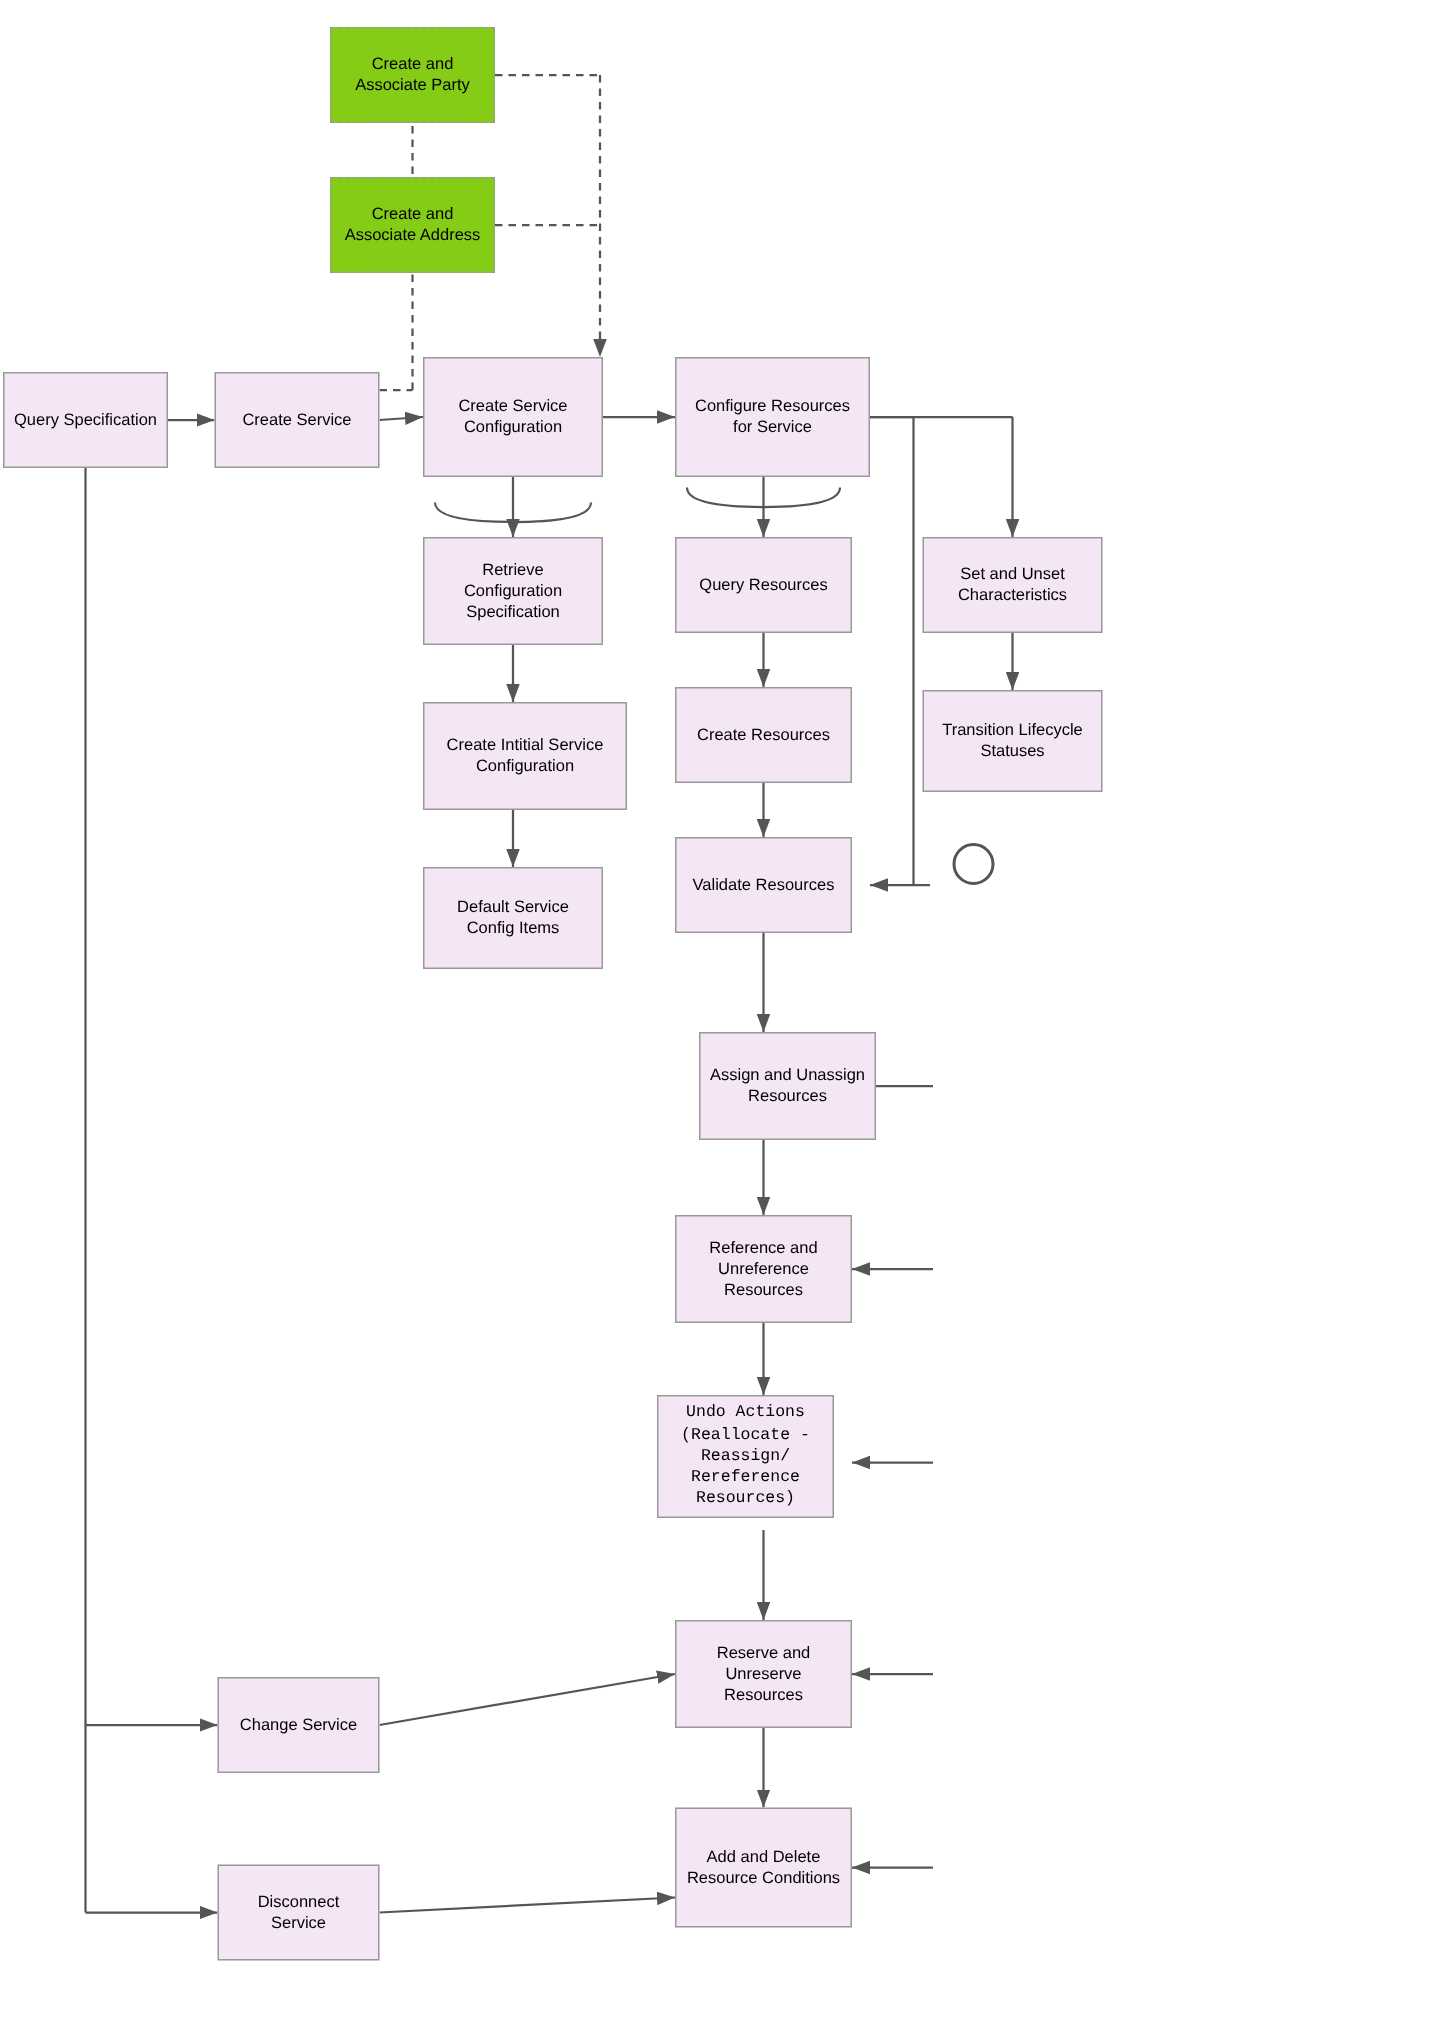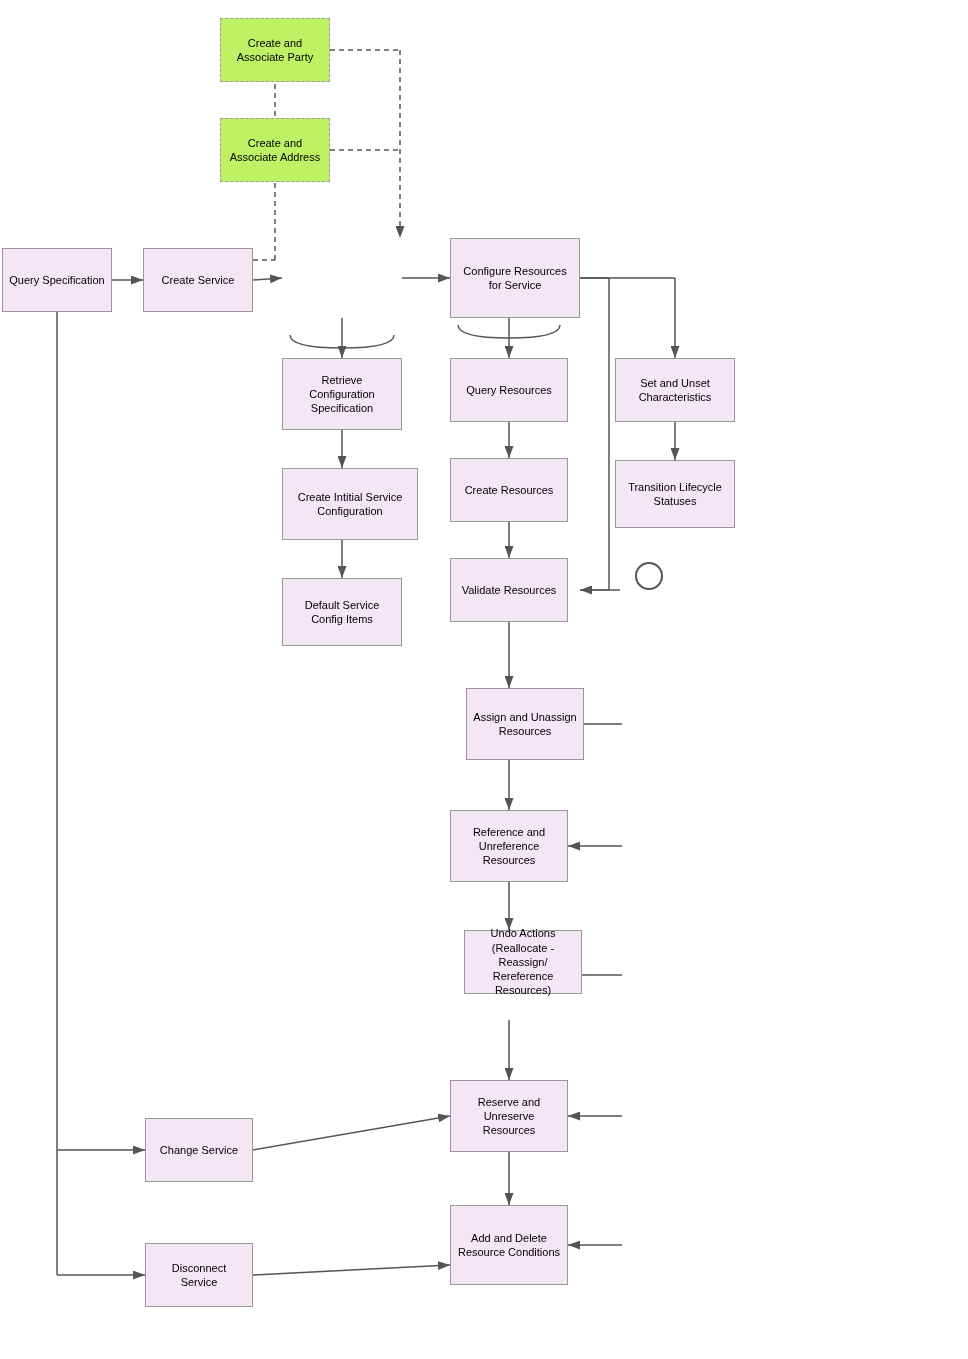--- a/index.html
+++ b/index.html
@@ -27,21 +27,21 @@
       display: flex;
       align-items: center;
       justify-content: center;
       text-align: center;
       padding: 6px;
       line-height: 1.3;
     }
 
     .node-dashed {
       position: absolute;
-      background: #bef264;
+      background: #84cc16;
       border: 1.5px dashed #999;
       display: flex;
       align-items: center;
       justify-content: center;
       text-align: center;
       padding: 6px;
       line-height: 1.3;
     }
 
     svg.arrows {
@@ -164,20 +164,25 @@
   <div class="node" style="left:2px; top:248px; width:110px; height:64px;">
     <span>Query
 Specification</span>
   </div>
 
   <div class="node" style="left:143px; top:248px; width:110px; height:64px;">
     <span>Create
 Service</span>
   </div>
 
+  <div class="node" style="left:282px; top:238px; width:120px; height:80px;">
+    <span>Create
+Service
+Configuration</span>
+  </div>
 
   <div class="node" style="left:450px; top:238px; width:130px; height:80px;">
     <span>Configure
 Resources for
 Service</span>
   </div>
 
   <div class="node" style="left:282px; top:358px; width:120px; height:72px;">
     <span>Retrieve
 Configuration
@@ -227,21 +232,21 @@
 Unassign
 Resources</span>
   </div>
 
   <div class="node" style="left:450px; top:810px; width:118px; height:72px;">
     <span>Reference and
 Unreference
 Resources</span>
   </div>
 
-  <div class="node" style="left:464px; top:930px; width:118px; height:64px;">
+  <div class="node" style="left:438px; top:930px; width:118px; height:82px;font-family:Liberation Mono, monospace;">
     <span>Undo Actions
 (Reallocate -
 Reassign/
 Rereference
 Resources)</span>
   </div>
 
   <div class="node" style="left:450px; top:1080px; width:118px; height:72px;">
     <span>Reserve and
 Unreserve

